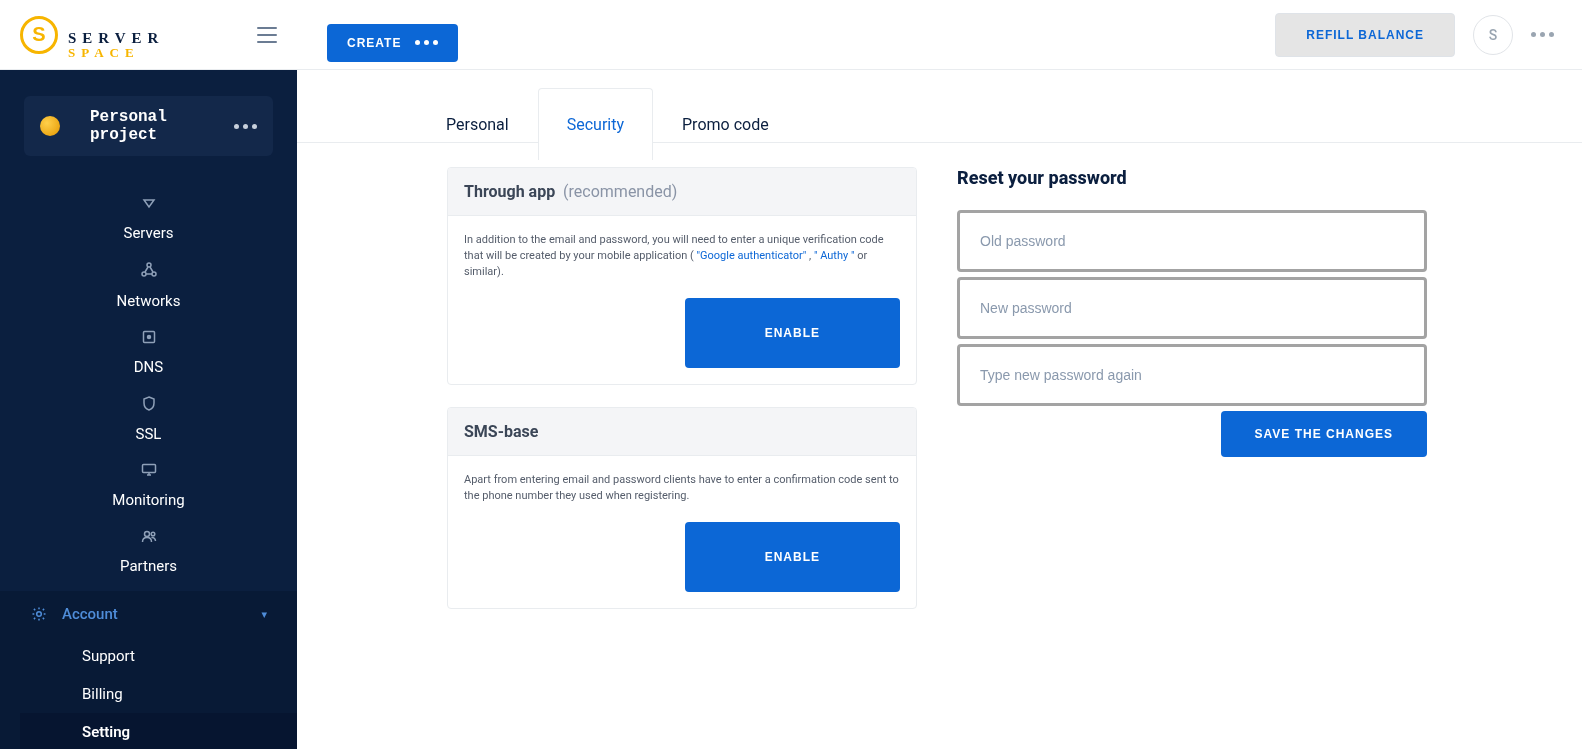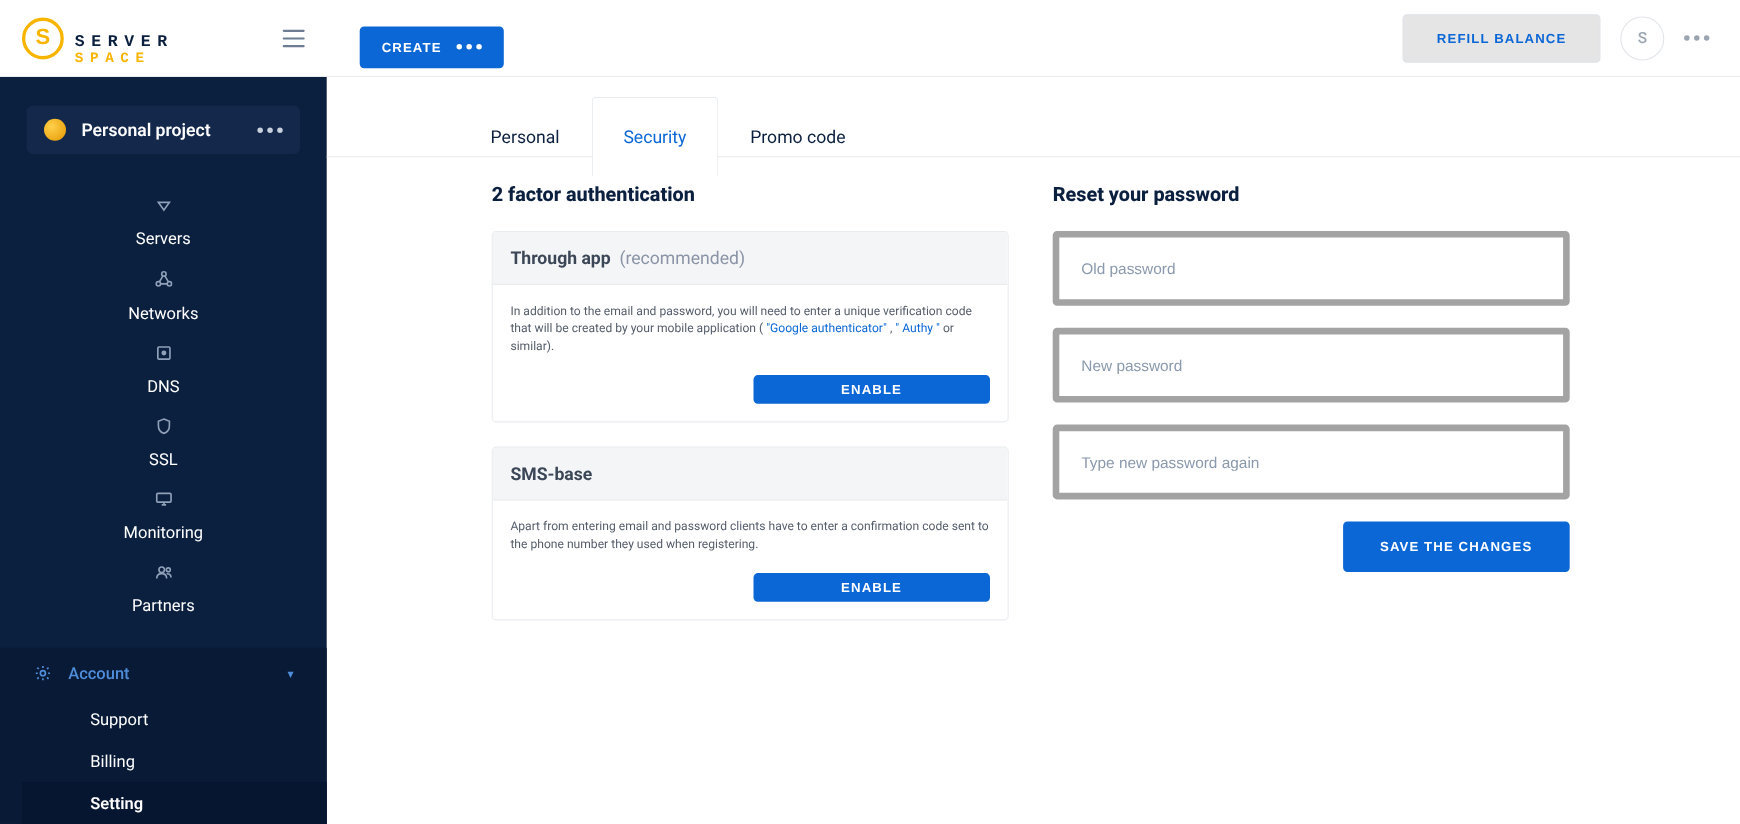--- a/index.html
+++ b/index.html
@@ -32,21 +32,21 @@
     gap: 10px;
   }
   .logo-mark {
     width: 38px; height: 38px;
     border: 3px solid #f7b500;
     border-radius: 50%;
     display: flex; align-items: center; justify-content: center;
     color: #f7b500; font-weight: 900; font-size: 20px;
     font-family: Arial, sans-serif;
   }
-  .logo-text { font-family: Liberation Mono, monospace; line-height: 1; margin-top: 20px; }
+  .logo-text { font-family: Liberation Serif, serif; line-height: 1; margin-top: 20px; }
   .logo-top { font-size: 15px; font-weight: 800; letter-spacing: 6px; color: #0b1f3f; }
   .logo-bottom { font-size: 13px; letter-spacing: 6px; color: #f7b500; font-weight: 600; }
   .hamburger {
     margin-left: auto;
     width: 20px; height: 16px;
     display: flex; flex-direction: column; justify-content: space-between;
     cursor: pointer;
   }
   .hamburger span { height: 2px; background: #6b7c93; border-radius: 2px; }
 
@@ -103,22 +103,23 @@
     color: #fff;
     display: flex;
     flex-direction: column;
     padding-top: 26px;
   }
   .project-pill {
     margin: 0 24px 24px 24px;
     background: #13284a;
     border-radius: 6px;
     padding: 12px 16px;
-    display: flex; align-items: center; gap: 14px;
-    cursor: pointer;
+    display: flex; align-items: center; gap: 30px;
+    cursor: pointer;
+    font-family: Liberation Mono, monospace;
   }
   .project-icon {
     width: 20px; height: 20px; border-radius: 50%;
     background: radial-gradient(circle at 35% 35%, #ffd04b, #e49700);
   }
   .project-name { font-weight: 600; font-size: 16px; flex: 1; }
   .pill-dots span { background: #c7d0dc; }
 
   .nav { padding: 6px 0; }
   .nav-item {
@@ -206,29 +207,29 @@
   .card-head strong { color: #3b4657; font-weight: 700; }
   .card-head .hint { color: #8a94a6; font-weight: 400; }
   .card-body {
     padding: 16px 16px 18px 16px;
     color: #555d6b;
     font-size: 11px;
     line-height: 1.45;
   }
   .card-body a { color: #0c67d6; text-decoration: none; }
   .card-actions { display: flex; justify-content: flex-end; padding: 0 16px 16px 16px; }
-  .btn-enable { padding: 6px 80px; }
+  .btn-enable { padding: 28px 80px; }
 
   .input {
     width: 100%;
-    border: 6px solid #a3a3a3;
+    border: 3px solid #a3a3a3;
     border-radius: 4px;
     padding: 20px 20px;
     font-size: 14px;
-    margin-bottom: 20px;
+    margin-bottom: 5px;
     color: #0b1f3f;
   }
   .input::placeholder { color: #8a99ad; }
 
   .save-row { display: flex; justify-content: flex-end; }
   .btn-save { padding: 16px 34px; }
 
   svg { display: block; }
 </style>
 </head>
@@ -367,21 +368,20 @@
 
     <div class="tabs">
       <div class="tab">Personal</div>
       <div class="tab active">Security</div>
       <div class="tab">Promo code</div>
     </div>
 
     <div class="panels">
 
       <div class="col">
-        <h2 class="section-title">2 factor authentication</h2>
 
         <div class="card">
           <div class="card-head">
             <strong>Through app</strong>
             <span class="hint">&nbsp;<span>(recommended)</span></span>
           </div>
           <div class="card-body">
             <span>In addition to the email and password, you will need to enter a unique verification code that will be created by your mobile application ( </span>
             <a href="#">"Google authenticator"</a>
             <span> , </span>

